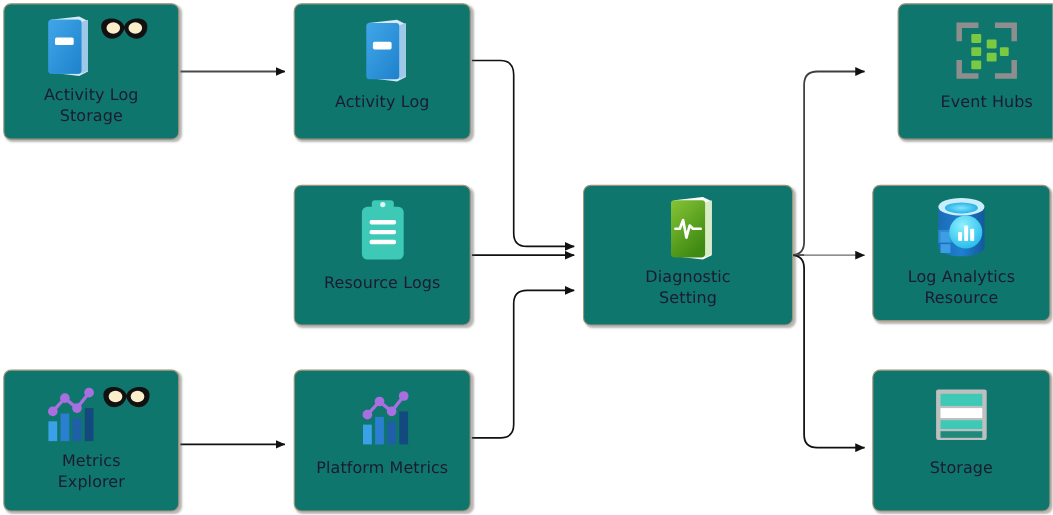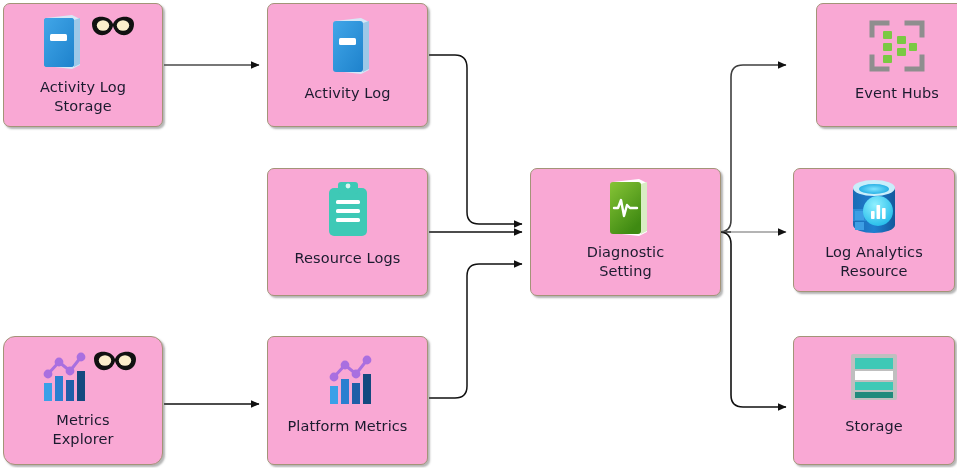--- a/index.html
+++ b/index.html
@@ -9,21 +9,21 @@
     font-family:"DejaVu Sans", sans-serif;
     overflow:hidden;
     position:relative;
   }
   #stage{position:absolute;left:0;top:0;width:957px;height:468px;}
 
   .edges{position:absolute;left:0;top:0;width:957px;height:468px;}
 
   .node{
     position:absolute;
-    background:#f9a8d4;
+    background:#0f766e;
     border:1px solid #a39478;
     border-radius:7px;
     box-sizing:border-box;
     box-shadow:2px 2px 2px rgba(90,90,90,0.45);
     display:flex;
     flex-direction:column;
     align-items:center;
     justify-content:flex-start;
   }
   .node .ico{
@@ -45,21 +45,21 @@
 
   
   #n-activity-log-viewer{left:3px;  top:3px;   width:160px;height:124px;}
   #n-activity-log       {left:267px;top:3px;   width:161px;height:124px;}
   #n-event-hubs         {left:816px;top:3px;   width:162px;height:124px;}
 
   #n-resource-logs      {left:267px;top:168px; width:161px;height:128px;}
   #n-diagnostic-setting {left:530px;top:168px; width:191px;height:128px;}
   #n-log-analytics      {left:793px;top:168px; width:162px;height:124px;}
 
-  #n-metrics-explorer   {left:3px;  top:336px; width:160px;height:129px;border-radius:12px;}
+  #n-metrics-explorer   {left:3px;  top:336px; width:160px;height:129px;}
   #n-platform-metrics   {left:267px;top:336px; width:161px;height:129px;}
   #n-storage            {left:793px;top:336px; width:162px;height:129px;}
 </style>
 </head>
 <body>
 
 <div id="stage">
 
   <svg class="edges" viewBox="0 0 957 468" width="957" height="468">
     <defs>

